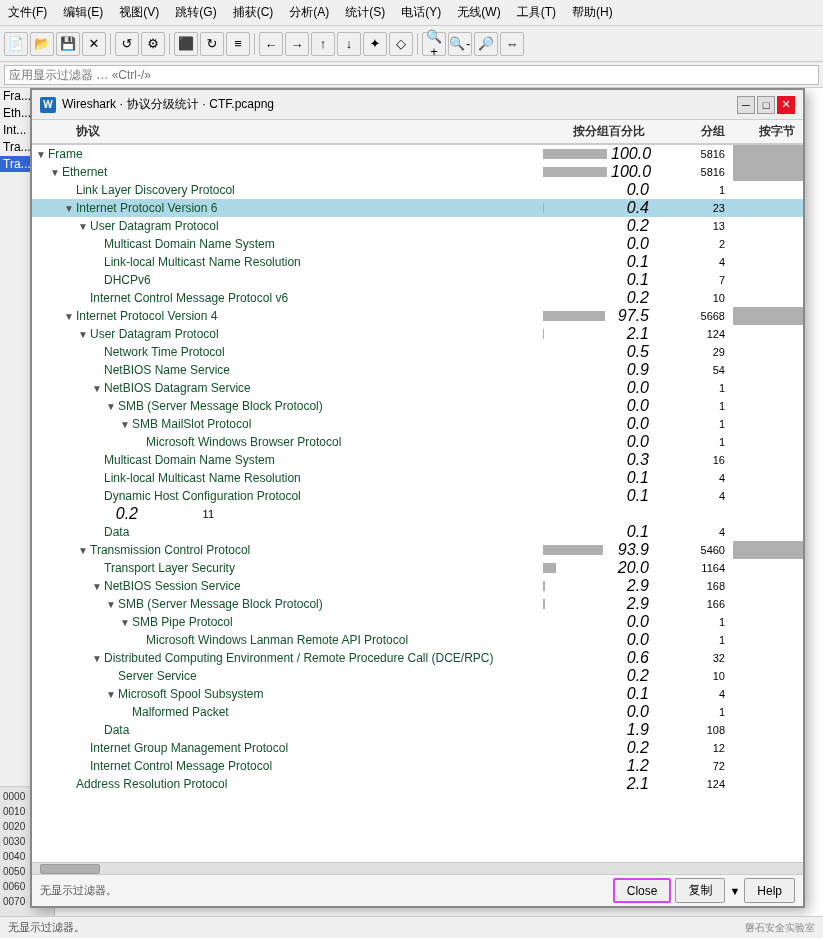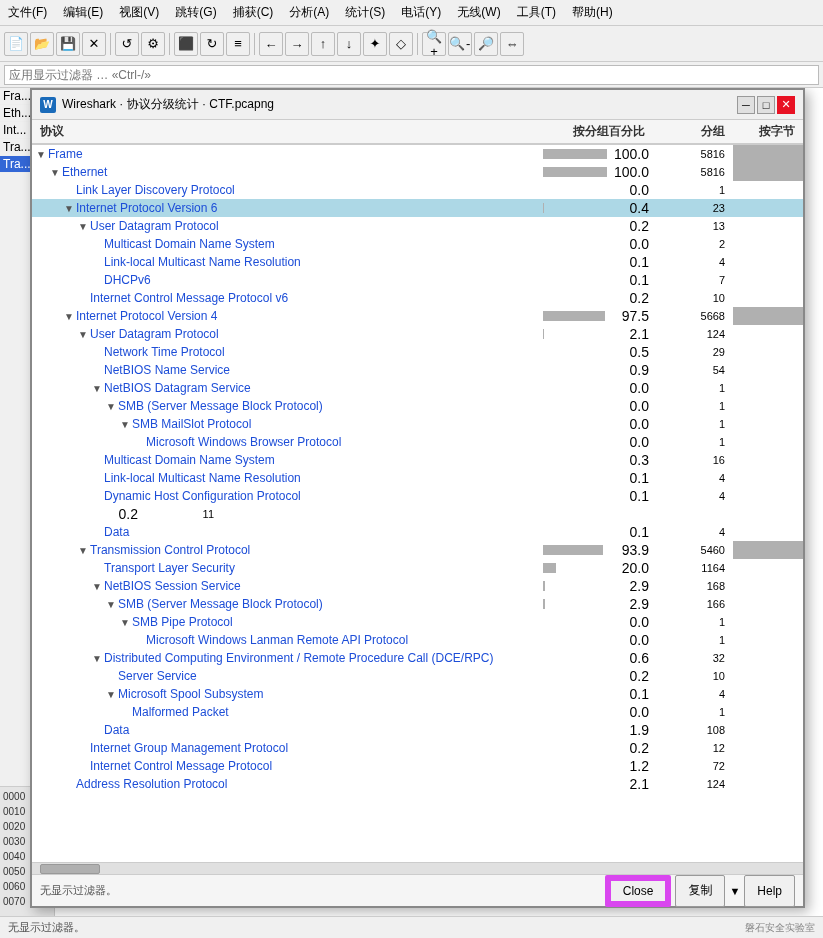--- a/index.html
+++ b/index.html
@@ -177,21 +177,21 @@
     
     .proto-table-header {
       display: flex;
       background: #f5f5f5;
       border-bottom: 2px solid #ccc;
       padding: 3px 0;
       font-size: 12px;
       font-weight: bold;
       color: #333;
     }
-    .col-proto { flex: 1; padding-left: 8px; }
+    .col-proto { flex: 1; padding-left: 8px; margin-left: 36px; }
     .col-pct { width: 110px; text-align: right; padding-right: 8px; }
     .col-frames { width: 80px; text-align: right; padding-right: 8px; }
     .col-bytes { width: 70px; text-align: right; padding-right: 8px; }
 
     
     .proto-table-scroll {
       flex: 1;
       overflow-y: auto;
       overflow-x: hidden;
     }
@@ -218,21 +218,21 @@
     .proto-indent { display: inline-block; }
     .proto-toggle {
       display: inline-block;
       width: 12px;
       font-size: 10px;
       color: #555;
       cursor: pointer;
       user-select: none;
     }
     .proto-name {
-      color: #1d4ed8;
+      color: #14532d;
     }
 
     .proto-pct-cell {
       width: 110px;
       text-align: right;
       padding-right: 4px;
       display: flex;
       align-items: center;
       justify-content: flex-end;
       gap: 4px;
@@ -244,21 +244,22 @@
       display: flex;
       align-items: center;
     }
     .pct-bar {
       height: 10px;
       background: #b0b0b0;
     }
     .pct-value {
       width: 38px;
       text-align: right;
-      font-size: 14px;
+      font-size: 16px;
+      font-style: italic;
     }
 
     .proto-frames-cell {
       width: 80px;
       text-align: right;
       padding-right: 8px;
       font-size: 11px;
     }
     .proto-bytes-cell {
       width: 70px;
@@ -295,21 +296,21 @@
     }
     .dialog-btn {
       padding: 3px 12px;
       font-size: 12px;
       border: 1px solid #999;
       background: #f0f0f0;
       cursor: pointer;
       border-radius: 2px;
     }
     .dialog-btn.primary {
-      border: 6px solid #d946ef;
+      border: 2px solid #d946ef;
     }
 
     
     .status-bar {
       height: 22px;
       background: #f0f0f0;
       border-top: 1px solid #ccc;
       display: flex;
       align-items: center;
       padding: 0 8px;

